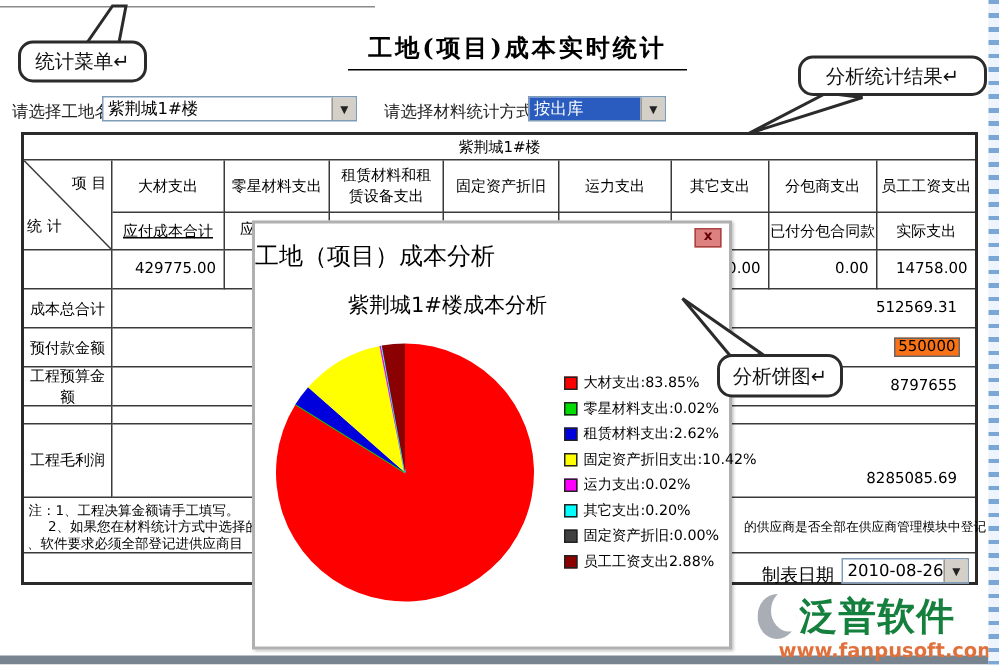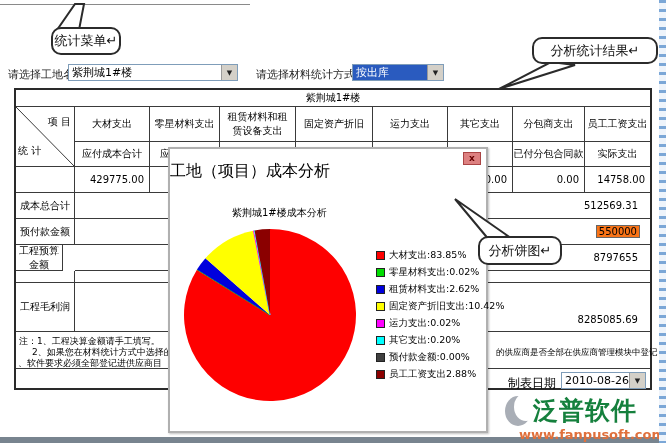--- a/index.html
+++ b/index.html
@@ -46,21 +46,21 @@
   .notes { font-size:9px; line-height:11px; color:#000; white-space:nowrap; }
 
   
   .dialog { left:168px; top:147px; width:320px; height:286px; background:#fff;
             border:2px solid #b0b0b0; box-shadow:1px 1px 2px rgba(0,0,0,.25); z-index:20; }
   .dlg-close { position:absolute; top:3px; right:5px; width:18px; height:13px;
                background:#dd8080; border:1px solid #aa4444;
                color:#600; font-size:9px; font-weight:bold; line-height:11px; text-align:center; }
   .dlg-title { position:absolute; top:12px; left:0; width:100%; 
                font-size:16px; color:#000; }
-  .dlg-sub { position:absolute; top:57px; left:62px; font-size:10px; color:#000;text-align:center; }
+  .dlg-sub { position:absolute; top:46px; left:62px; font-size:14px; color:#000;text-align:center; }
   .legend { position:absolute; left:206px; top:100px; }
   .legend-item { display:flex; align-items:center; margin-bottom:4px; }
   .legend-swatch { width:9px; height:9px; border:1px solid #222; margin-right:4px; flex:none; }
   .legend-label { font-size:9.5px; color:#000; white-space:nowrap; }
 
   
   .right-strip { right:0; top:0; width:7px; height:443px; background:#f3f7fc;
                  background-image:repeating-linear-gradient(180deg,#7ba7d7 0 3px,#eef4fb 3px 9px);
                  z-index:40; }
   .bottom-bar { left:0; top:437px; width:666px; height:6px; background:#78848f; z-index:35; }
@@ -81,30 +81,31 @@
 <div id="stage">
 
   <div class="abs top-line"></div>
 
   <svg class="abs tails" viewBox="0 0 666 443">
     <polygon points="75,4 84,4 79,30 57,30" fill="#fff" stroke="#2b2b2b" stroke-width="2"></polygon>
     <polygon points="499,89 551,62 575,65" fill="#fff" stroke="#2b2b2b" stroke-width="2"></polygon>
     <polygon points="455,199 490,241 508,236" fill="#fff" stroke="#2b2b2b" stroke-width="2"></polygon>
   </svg>
 
-  <div class="abs callout" style="left:12px;top:27px;width:70px;height:28px;margin-left:39px;">
+  <div class="abs callout" style="left:12px;top:27px;width:86px;height:28px;">
     <span>统计菜单↵</span>
   </div>
   <div class="abs callout" style="left:532px;top:37px;width:126px;height:27px;">
     <span>分析统计结果↵</span>
   </div>
   <div class="abs callout" style="left:478px;top:236px;width:84px;height:29px;">
     <span>分析饼图↵</span>
   </div>
 
+  <div class="abs page-title">工地(项目)成本实时统计</div>
 
   <div class="abs flt-label" style="left:8px;">请选择工地名称</div>
   <div class="abs select" style="left:68px;top:64px;width:170px;">
     <div class="txt">紫荆城1#楼</div>
     <div class="btn">▼</div>
   </div>
   <div class="abs flt-label" style="left:256px;">请选择材料统计方式：</div>
   <div class="abs select" style="left:352px;top:64px;width:92px;">
     <div class="txt hl">按出库</div>
     <div class="btn">▼</div>
@@ -124,21 +125,21 @@
 
     <div class="cell bb ctr" style="left:59px;top:17px;width:74px;height:35px;">大材支出</div>
     <div class="cell bl bb ctr" style="left:133px;top:17px;width:70px;height:35px;">零星材料支出</div>
     <div class="cell bl bb ctr" style="left:203px;top:17px;width:76px;height:35px;padding:0 6px;">租赁材料和租赁设备支出</div>
     <div class="cell bl bb ctr" style="left:279px;top:17px;width:77px;height:35px;">固定资产折旧</div>
     <div class="cell bl bb ctr" style="left:356px;top:17px;width:75px;height:35px;">运力支出</div>
     <div class="cell bl bb ctr" style="left:431px;top:17px;width:65px;height:35px;">其它支出</div>
     <div class="cell bl bb ctr" style="left:496px;top:17px;width:72px;height:35px;">分包商支出</div>
     <div class="cell bl bb ctr" style="left:568px;top:17px;width:66px;height:35px;">员工工资支出</div>
 
-    <div class="cell bb ctr" style="left:59px;top:52px;width:74px;height:25px;">应付成本合计</div>
+    <div class="cell bb ctr" style="left:59px;top:52px;width:74px;height:25px;text-decoration:underline;">应付成本合计</div>
     <div class="cell bl bb" style="left:133px;top:52px;width:70px;height:25px;line-height:24px;padding-left:10px;">应</div>
     <div class="cell bl bb" style="left:203px;top:52px;width:76px;height:25px;"></div>
     <div class="cell bl bb" style="left:279px;top:52px;width:77px;height:25px;"></div>
     <div class="cell bl bb" style="left:356px;top:52px;width:75px;height:25px;"></div>
     <div class="cell bl bb" style="left:431px;top:52px;width:65px;height:25px;"></div>
     <div class="cell bl bb ctr" style="left:496px;top:52px;width:72px;height:25px;">已付分包合同款</div>
     <div class="cell bl bb ctr" style="left:568px;top:52px;width:66px;height:25px;">实际支出</div>
 
     <div class="cell br bb" style="left:0;top:77px;width:59px;height:26px;"></div>
     <div class="cell bb num" style="left:59px;top:77px;width:74px;height:26px;">429775.00</div>
@@ -151,21 +152,21 @@
     <div class="cell bl bb num" style="left:568px;top:77px;width:66px;height:26px;">14758.00</div>
 
     <div class="cell br bb ctr" style="left:0;top:103px;width:59px;height:26px;">成本总合计</div>
     <div class="cell bb num" style="left:59px;top:103px;width:575px;height:26px;padding-right:12px;">512569.31</div>
 
     <div class="cell br bb ctr" style="left:0;top:129px;width:59px;height:26px;">预付款金额</div>
     <div class="cell bb num" style="left:59px;top:129px;width:575px;height:26px;padding-right:10px;">
       <span class="boxed">550000</span>
     </div>
 
-    <div class="cell br bb ctr" style="left:0;top:155px;width:47px;height:26px;">工程预算金额</div>
+    <div class="cell br bb ctr" style="left:0;top:155px;width:59px;height:26px;">工程预算金额</div>
     <div class="cell bb num" style="left:59px;top:155px;width:575px;height:26px;padding-right:12px;">8797655</div>
 
     <div class="cell br bb" style="left:0;top:181px;width:59px;height:12px;"></div>
     <div class="cell bb" style="left:59px;top:181px;width:575px;height:12px;"></div>
 
     <div class="cell br bb ctr" style="left:0;top:193px;width:59px;height:49px;">工程毛利润</div>
     <div class="cell bb num" style="left:59px;top:193px;width:575px;height:49px;padding-right:12px;align-items:flex-end;padding-bottom:6px;">8285085.69</div>
 
     <div class="cell bb" style="left:0;top:242px;width:634px;height:37px;">
       <div class="notes" style="position:absolute;left:3px;top:4px;">注：1、工程决算金额请手工填写。</div>
@@ -216,21 +217,21 @@
         <div class="legend-item">
           <span class="legend-swatch" style="background: rgb(255, 0, 255);"></span>
           <span class="legend-label">运力支出:0.02%</span>
         </div>
         <div class="legend-item">
           <span class="legend-swatch" style="background: rgb(0, 255, 255);"></span>
           <span class="legend-label">其它支出:0.20%</span>
         </div>
         <div class="legend-item">
           <span class="legend-swatch" style="background: rgb(64, 64, 64);"></span>
-          <span class="legend-label">预付款金额:0.00%</span>
+          <span class="legend-label">固定资产折旧:0.00%</span>
         </div>
         <div class="legend-item">
           <span class="legend-swatch" style="background: rgb(139, 0, 0);"></span>
           <span class="legend-label">员工工资支出2.88%</span>
         </div>
       </div>
   </div>
 
   <div class="abs right-strip"></div>
   <div class="abs bottom-bar"></div>

